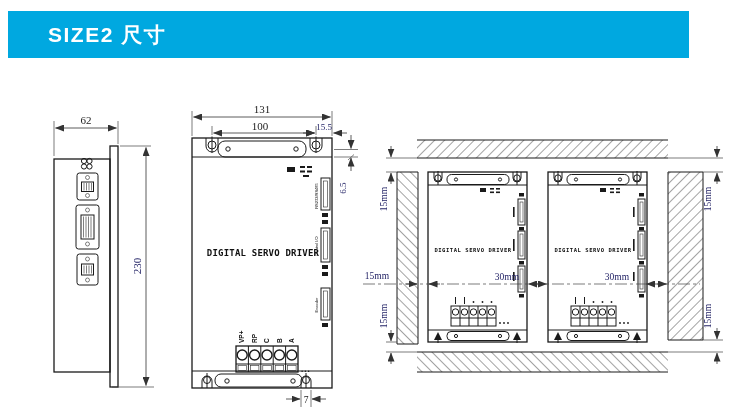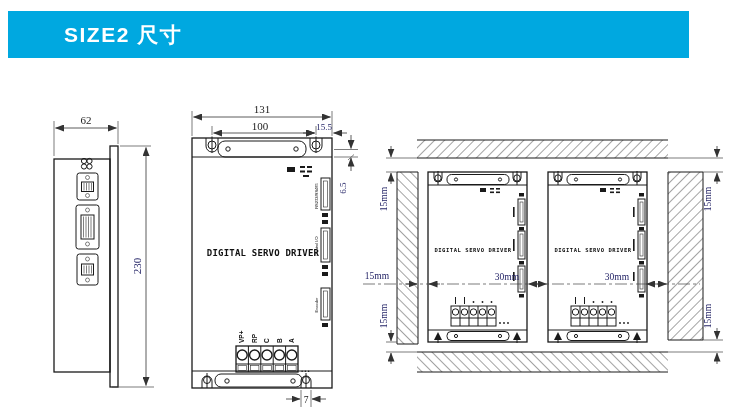--- a/index.html
+++ b/index.html
@@ -1,19 +1,19 @@
 <!DOCTYPE html>
 <html><head>
 <meta charset="utf-8">
 <style>
   html,body{margin:0;padding:0;background:#fff;}
   .stage{position:relative;width:731px;height:414px;background:#fff;overflow:hidden;
          font-family:"Liberation Sans",sans-serif;}
   .hdr{position:absolute;left:8px;top:11px;width:681px;height:47px;background:#00A8E0;}
-  .hdr span{display:block;line-height:47px;padding-left:56px;color:#fff;font-size:21px;
+  .hdr span{display:block;line-height:47px;padding-left:40px;color:#fff;font-size:21px;
             font-weight:bold;letter-spacing:1.5px;font-family:"Liberation Sans","DejaVu Sans",sans-serif;}
   svg{position:absolute;left:0;top:0;}
   .ln{stroke:#1a1a1a;stroke-width:1;fill:none;}
   .ln2{stroke:#1a1a1a;stroke-width:1.3;fill:none;}
   .thin{stroke:#2a2a2a;stroke-width:0.6;fill:none;}
   .fb{fill:#1a1a1a;stroke:none;}
   .dimln{stroke:#333;stroke-width:0.8;fill:none;}
   .ext{stroke:#444;stroke-width:0.7;fill:none;}
   .cl{stroke:#444;stroke-width:0.7;fill:none;stroke-dasharray:12 3 3 3;}
   text{user-select:none;}

